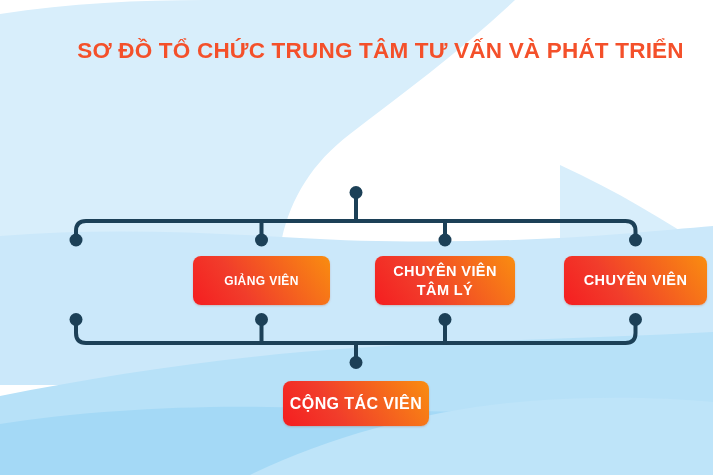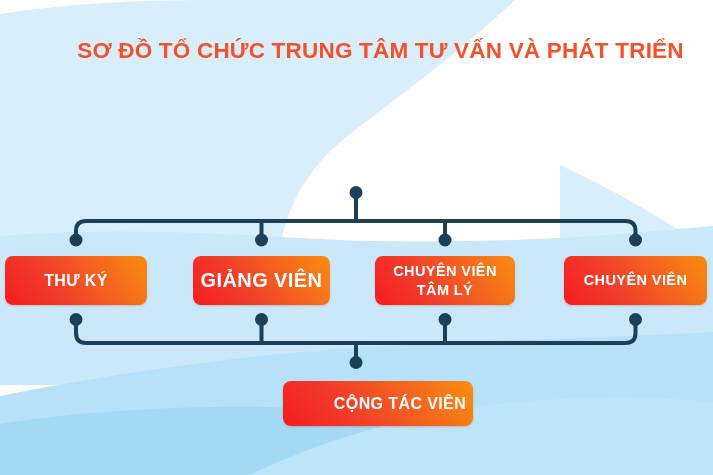--- a/index.html
+++ b/index.html
@@ -51,24 +51,24 @@
     flex-direction: column;
     align-items: center;
     justify-content: center;
     text-align: center;
     border-radius: 8px;
     letter-spacing: 0.4px;
     box-shadow: 0 1px 2px rgba(180,60,20,0.25);
   }
   .node-giam-doc     { left: 273px; top: 142px; width: 164px; height: 31px; font-size: 17.5px; border-radius: 6px; }
   .node-thu-ky       { left: 5px;   top: 256px; width: 142px; height: 49px; font-size: 16px; }
-  .node-giang-vien   { left: 193px; top: 256px; width: 137px; height: 49px; font-size: 20px; }
+  .node-giang-vien   { left: 193px; top: 256px; width: 137px; height: 49px; font-size: 12px; }
   .node-tam-ly       { left: 375px; top: 256px; width: 140px; height: 49px; font-size: 14.5px; line-height: 19px; }
   .node-truyen-thong { left: 564px; top: 256px; width: 143px; height: 49px; font-size: 14.5px; line-height: 19px; }
-  .node-cong-tac-vien{ left: 283px; top: 381px; width: 146px; height: 45px; font-size: 16px; padding-left: 44px; }
+  .node-cong-tac-vien{ left: 283px; top: 381px; width: 146px; height: 45px; font-size: 16px; }
 </style>
 </head>
 <body>
 
 <div class="stage">
 
   <svg class="bg-svg" viewBox="0 0 713 475" aria-hidden="true">
     <rect width="713" height="475" fill="#ffffff"></rect>
     <path d="M0,14 C70,3 140,0 205,0 L515,0 C462,50 402,94 350,134 C312,163 291,198 282,238 C276,263 274,292 277,322 L0,322 Z" fill="#d8eefb"></path>
     <path d="M560,165 C615,190 668,222 713,252 L713,345 L560,345 Z" fill="#d8eefb"></path>
@@ -99,23 +99,20 @@
     <circle class="dot" cx="445" cy="319.5" r="6.5"></circle>
     <circle class="dot" cx="635.5" cy="319.5" r="6.5"></circle>
     <circle class="dot" cx="356" cy="362.5" r="6.5"></circle>
   </svg>
 
   <div class="title">
     <div>SƠ ĐỒ TỔ CHỨC TRUNG TÂM TƯ VẤN VÀ PHÁT TRIỂN</div>
   </div>
 
 
-  <div class="node node-thu-ky">
-    <span>THƯ KÝ</span>
-  </div>
 
   <div class="node node-giang-vien">
     <span>GIẢNG VIÊN</span>
   </div>
 
   <div class="node node-tam-ly">
     <span>CHUYÊN VIÊN</span>
     <span>TÂM LÝ</span>
   </div>
 

